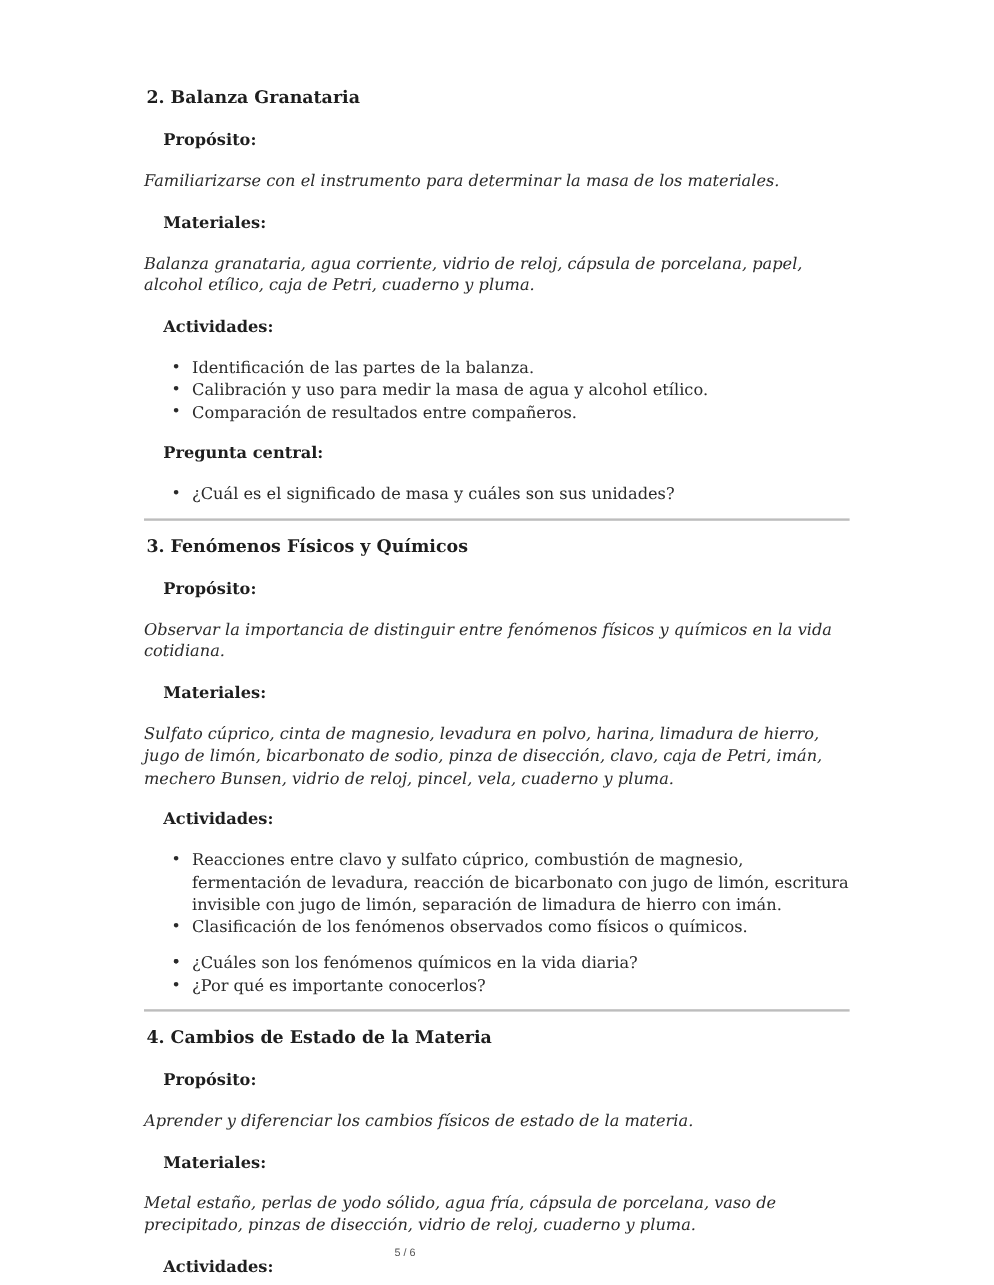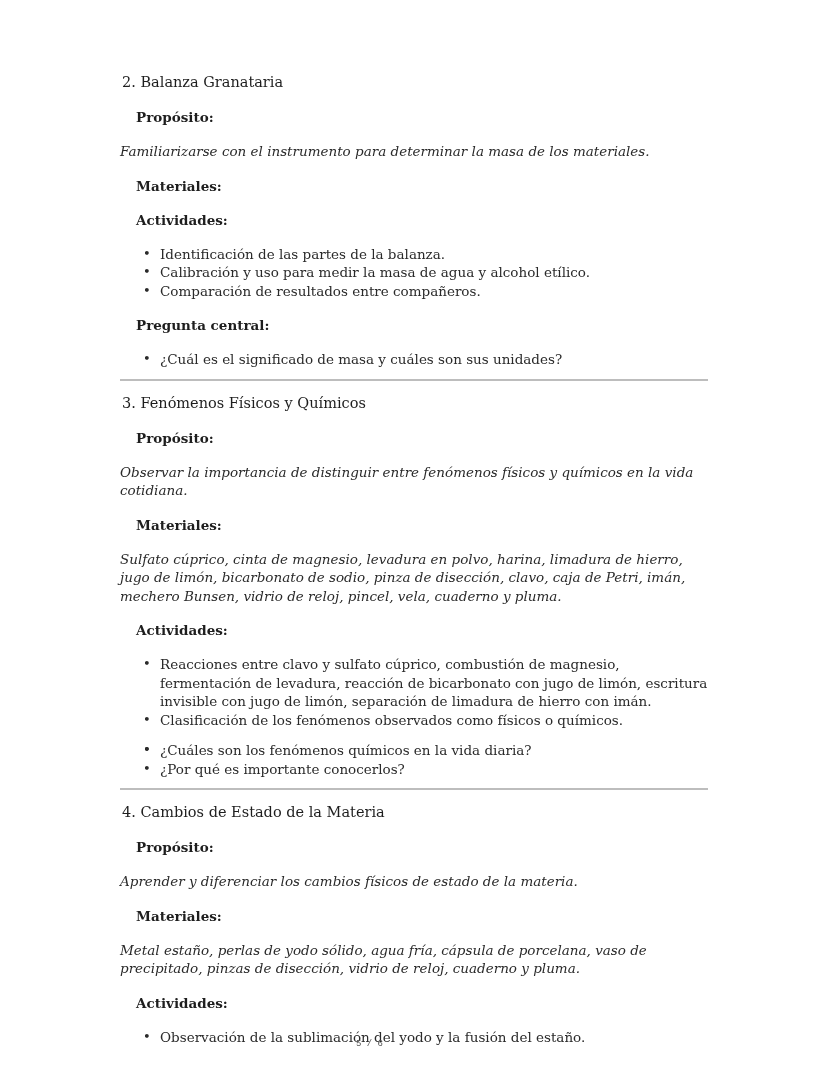--- a/index.html
+++ b/index.html
@@ -1,39 +1,40 @@
 <!DOCTYPE html>
 <html><head>
 <meta charset="utf-8">
 <style>
   html, body { margin: 0; padding: 0; background: #ffffff; }
   body { width: 828px; height: 1071px; position: relative; overflow: hidden;
          font-family: "DejaVu Serif", "Liberation Serif", serif; color: #222; }
   .page { position: absolute; left: 120px; top: 72px; width: 588px; }
   .section { }
-  .sec-title { font-weight: normal; font-size: 14.5px; line-height: 20px; margin: 0; padding-left: 2px; color: #1e1e1e; }
+  .sec-title { font-weight: bold; font-size: 14.5px; line-height: 20px; margin: 0; padding-left: 2px; color: #1e1e1e; }
   .label { font-weight: bold; font-size: 13.5px; line-height: 18px; margin: 16px; color: #1e1e1e; }
   .para { font-size: 13.5px; line-height: 18.5px; margin: 0 0 12px 0; color: #2a2a2a; font-style: italic; }
   .list { margin: 12px 0 12px 0; padding-left: 40px; list-style: none; }
   .list li { font-size: 13.5px; line-height: 18.5px; position: relative; color: #2a2a2a; }
   .list li .bullet { position: absolute; left: -17px; top: 0; font-size: 13px; }
   .rule { height: 0; border: none; border-top: 2px solid #bdbdbd; margin: 10px 0 12px 0; }
   .footer { position: absolute; left: 0; width: 675px; top: 1039px; text-align: center;
-            font-family: Liberation Mono, monospace; font-size: 9px; color: #555; padding-left: 32px; }
+            font-family: Liberation Sans, sans-serif; font-size: 9px; color: #555; }
 </style>
 </head>
 <body>
 
 <div class="page">
 
   <div class="section">
     <p class="sec-title">2. Balanza Granataria</p>
     <p class="label">Propósito:</p>
     <p class="para">Familiarizarse con el instrumento para determinar la masa de los materiales.</p>
     <p class="label">Materiales:</p>
+    <p class="para">Balanza granataria, agua corriente, vidrio de reloj, cápsula de porcelana, papel, alcohol etílico, caja de Petri, cuaderno y pluma.</p>
     <p class="label">Actividades:</p>
     <ul class="list">
       <li><span class="bullet">•</span><span>Identificación de las partes de la balanza.</span></li>
       <li><span class="bullet">•</span><span>Calibración y uso para medir la masa de agua y alcohol etílico.</span></li>
       <li><span class="bullet">•</span><span>Comparación de resultados entre compañeros.</span></li>
     </ul>
     <p class="label">Pregunta central:</p>
     <ul class="list" style="margin-bottom:6px;">
       <li><span class="bullet">•</span><span>¿Cuál es el significado de masa y cuáles son sus unidades?</span></li>
     </ul>

